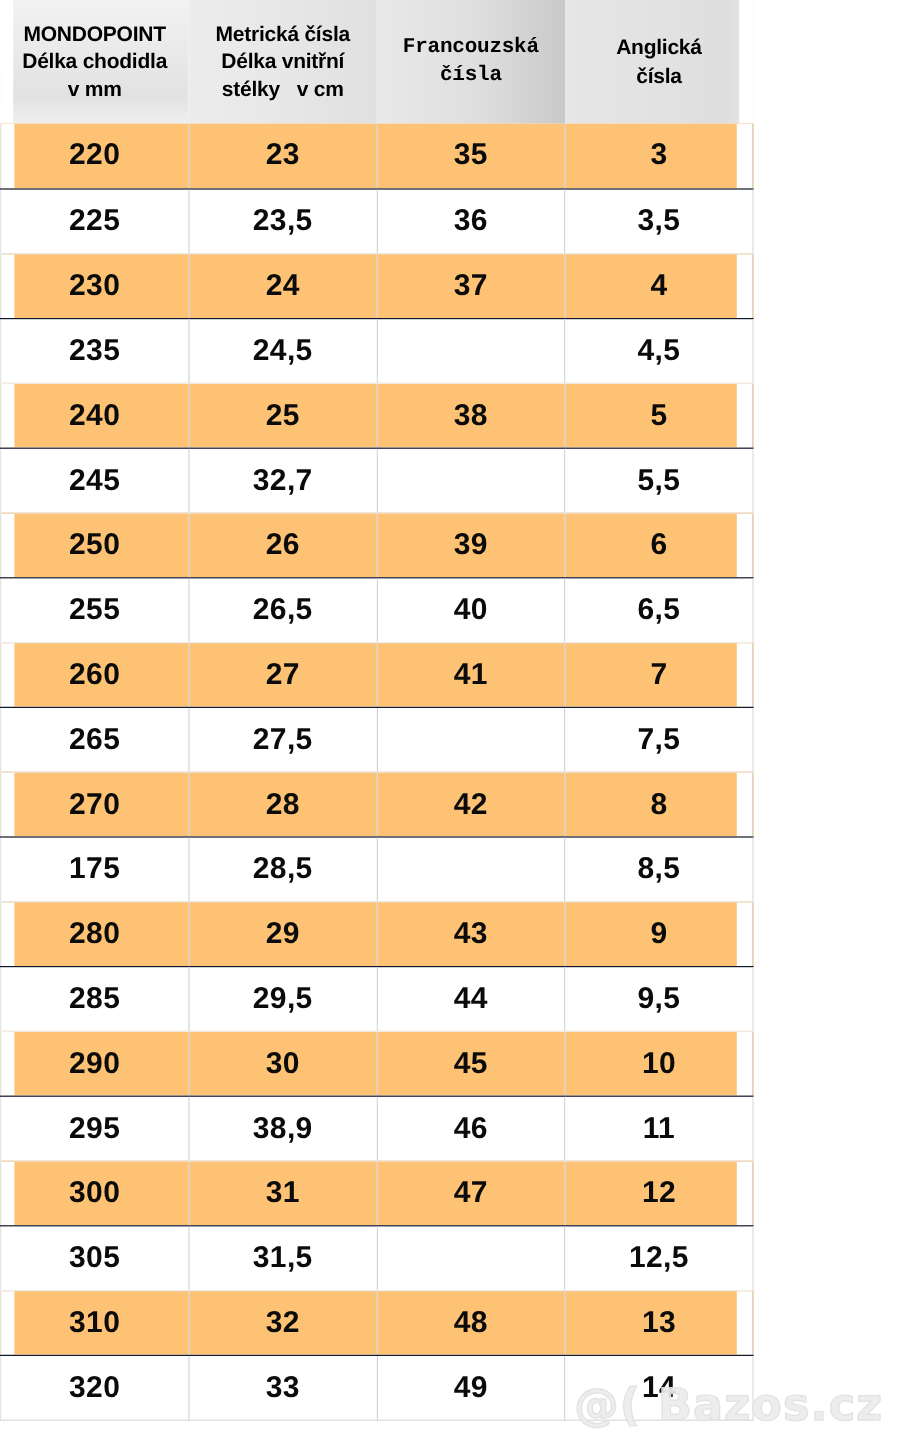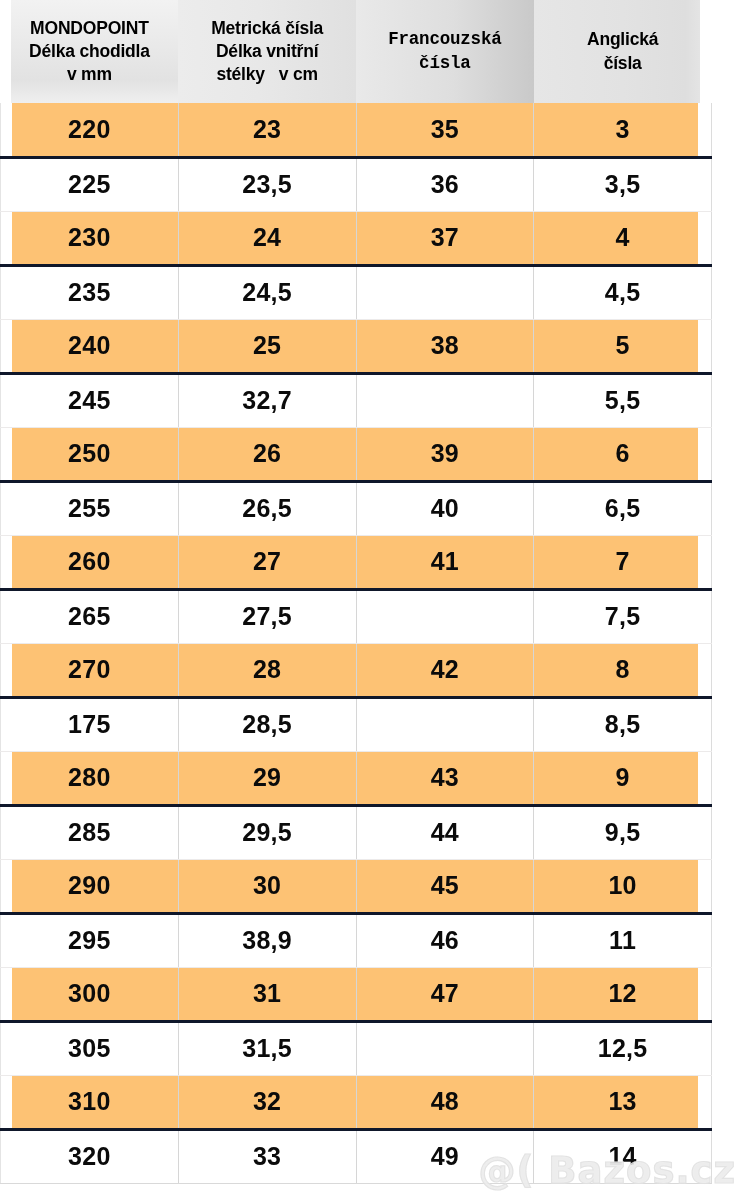--- a/index.html
+++ b/index.html
@@ -9,21 +9,21 @@
   }
   body {
     width: 752px;
     height: 1200px;
     font-family: "Liberation Sans", sans-serif;
     overflow: hidden;
     position: relative;
   }
 
   #size-table {
-    width: 712px;
+    width: 628px;
     box-sizing: border-box;
     border-collapse: collapse;
     table-layout: fixed;
   }
 
   
   #size-table thead th {
     height: 103px;
     padding: 0 4px;
     box-sizing: border-box;
@@ -72,21 +72,21 @@
     border-bottom: 1px solid #eceaea;
   }
   #size-table tbody td.col-1 {
     border-left: 1px solid #e4e4e4;
   }
   #size-table tbody td.col-4 {
     border-right: 1px solid #dcdcdc;
   }
   #size-table tbody tr.odd td {
     background: #fdc274;
-    border-bottom: 3px solid #0f172a;
+    border-bottom: 1px solid #0f172a;
   }
   #size-table tbody tr.even td {
     background: #ffffff;
   }
   #size-table tbody tr.odd td.col-1 {
     box-shadow: inset 11px 0 0 #ffffff;
   }
   #size-table tbody tr.odd td.col-4 {
     box-shadow: inset -13px 0 0 #ffffff;
   }

